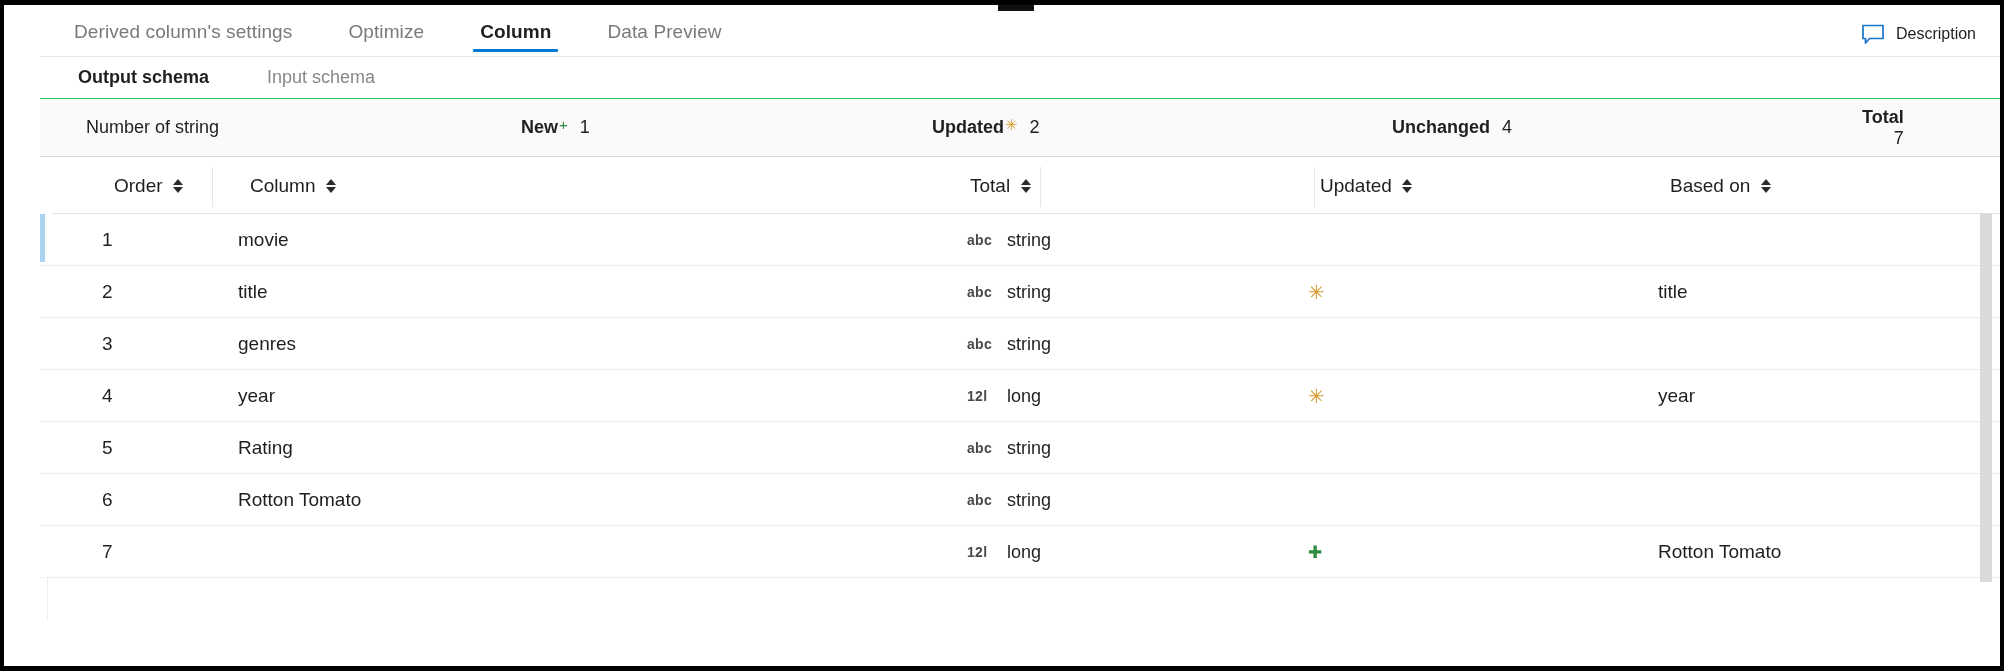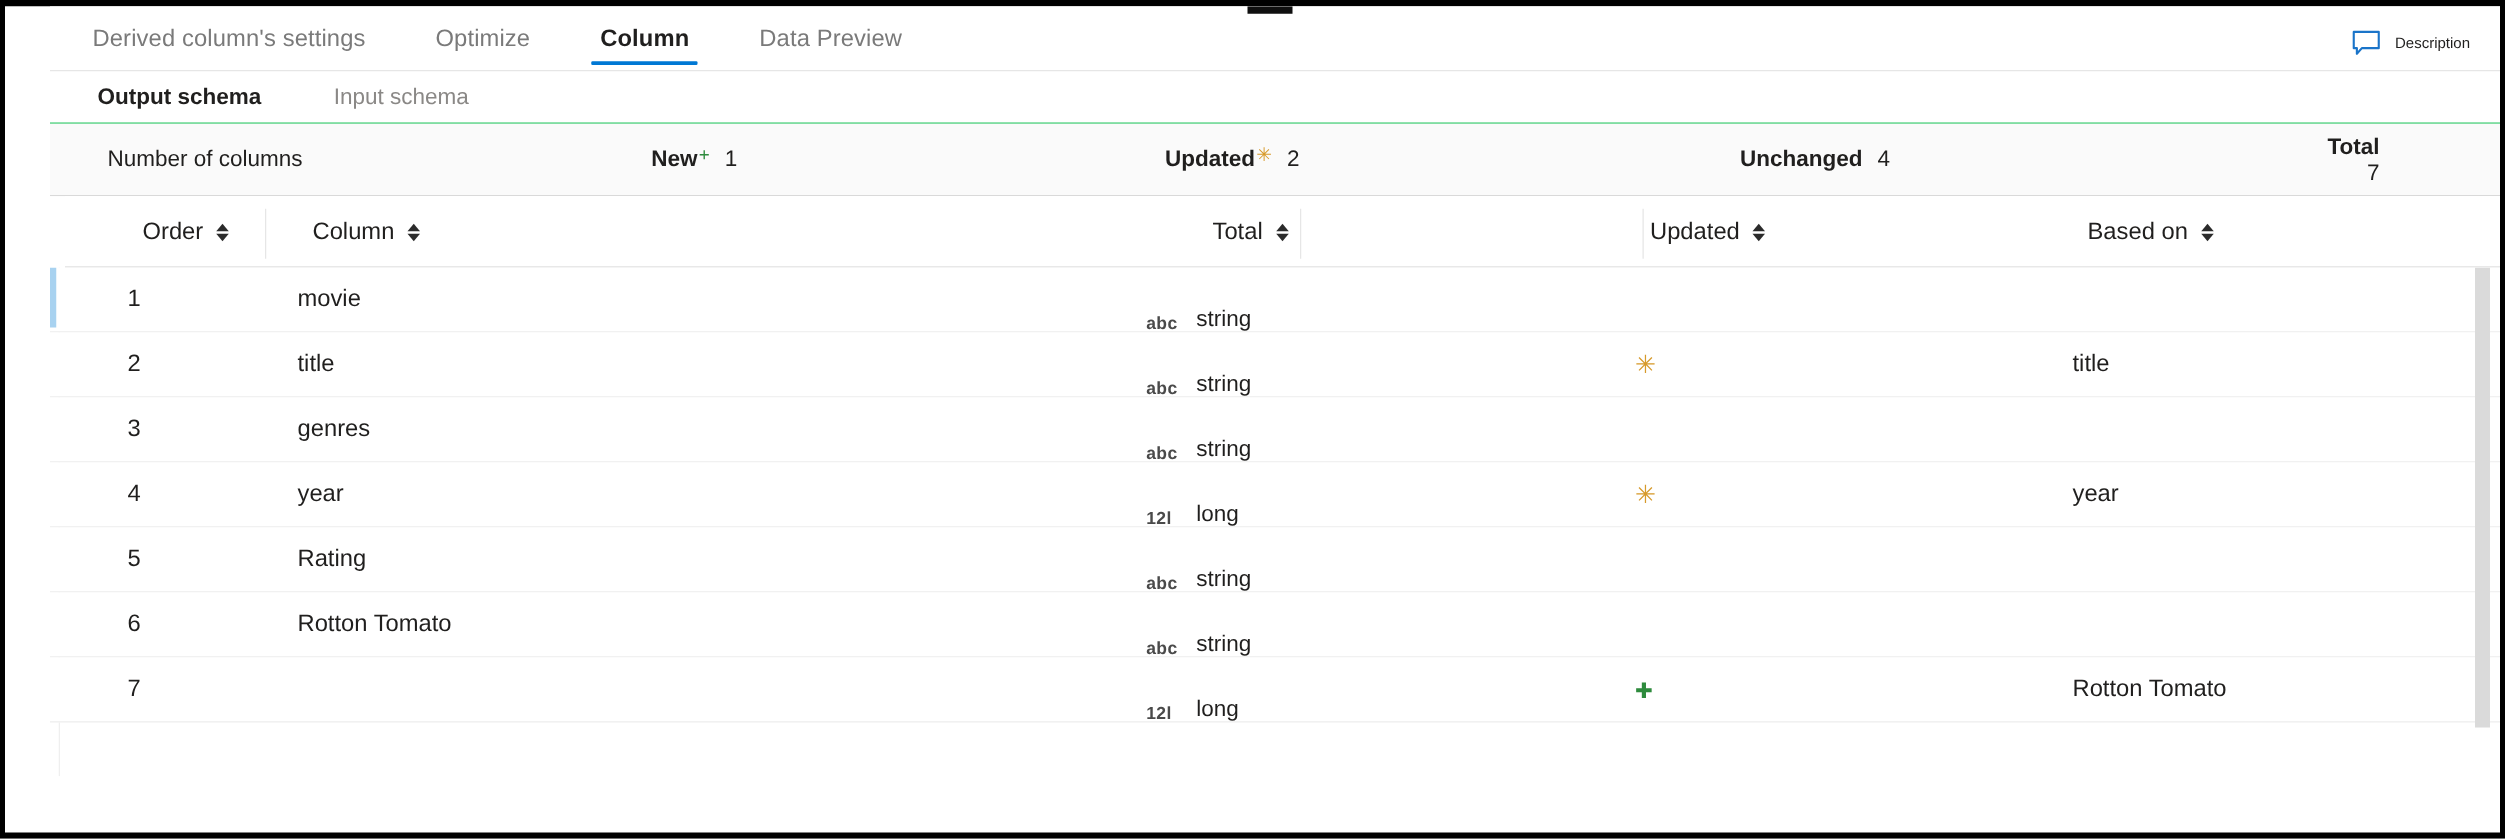--- a/index.html
+++ b/index.html
@@ -72,21 +72,21 @@
     border-radius: 1px;
   }
 
   .description-link {
     position: absolute;
     right: 24px;
     bottom: 11px;
     display: flex;
     align-items: center;
     gap: 11px;
-    font-size: 12px;
+    font-size: 16px;
     color: #201f1e;
     cursor: pointer;
   }
   .desc-icon {
     display: inline-flex;
     align-items: center;
     justify-content: center;
     width: 24px; height: 22px;
   }
 
@@ -224,21 +224,21 @@
     top: 0;
     height: 52px;
     display: flex;
     align-items: center;
     font-size: 19px;
     color: #201f1e;
     white-space: nowrap;
   }
   .c-order    { left: 62px; }
   .c-column   { left: 198px; }
-  .c-type     { left: 877px; display: flex; align-items: flex-end; gap: 14px; }
+  .c-type     { left: 927px; display: flex; align-items: center; gap: 14px; }
   .c-updated  { left: 1268px; }
   .c-basedon  { left: 1618px; }
 
   .type-icon {
     font-size: 14px;
     font-weight: 600;
     color: #4a4a4a;
     letter-spacing: .3px;
     min-width: 26px;
     text-align: left;
@@ -332,21 +332,21 @@
   <div class="subbar">
     <div class="subtab active">
       <span>Output schema</span>
     </div>
     <div class="subtab">
       <span>Input schema</span>
     </div>
   </div>
 
   <div class="summary">
-    <div class="summary-label">Number of columns</div>
+    <div class="summary-label">Number of string</div>
 
     <div class="stat stat-new">
       <span class="stat-name">New</span>
       <span class="stat-marker marker-new">+</span>
       <span class="stat-value">1</span>
     </div>
 
     <div class="stat stat-updated">
       <span class="stat-name">Updated</span>
       <span class="stat-marker marker-upd">✳</span>

